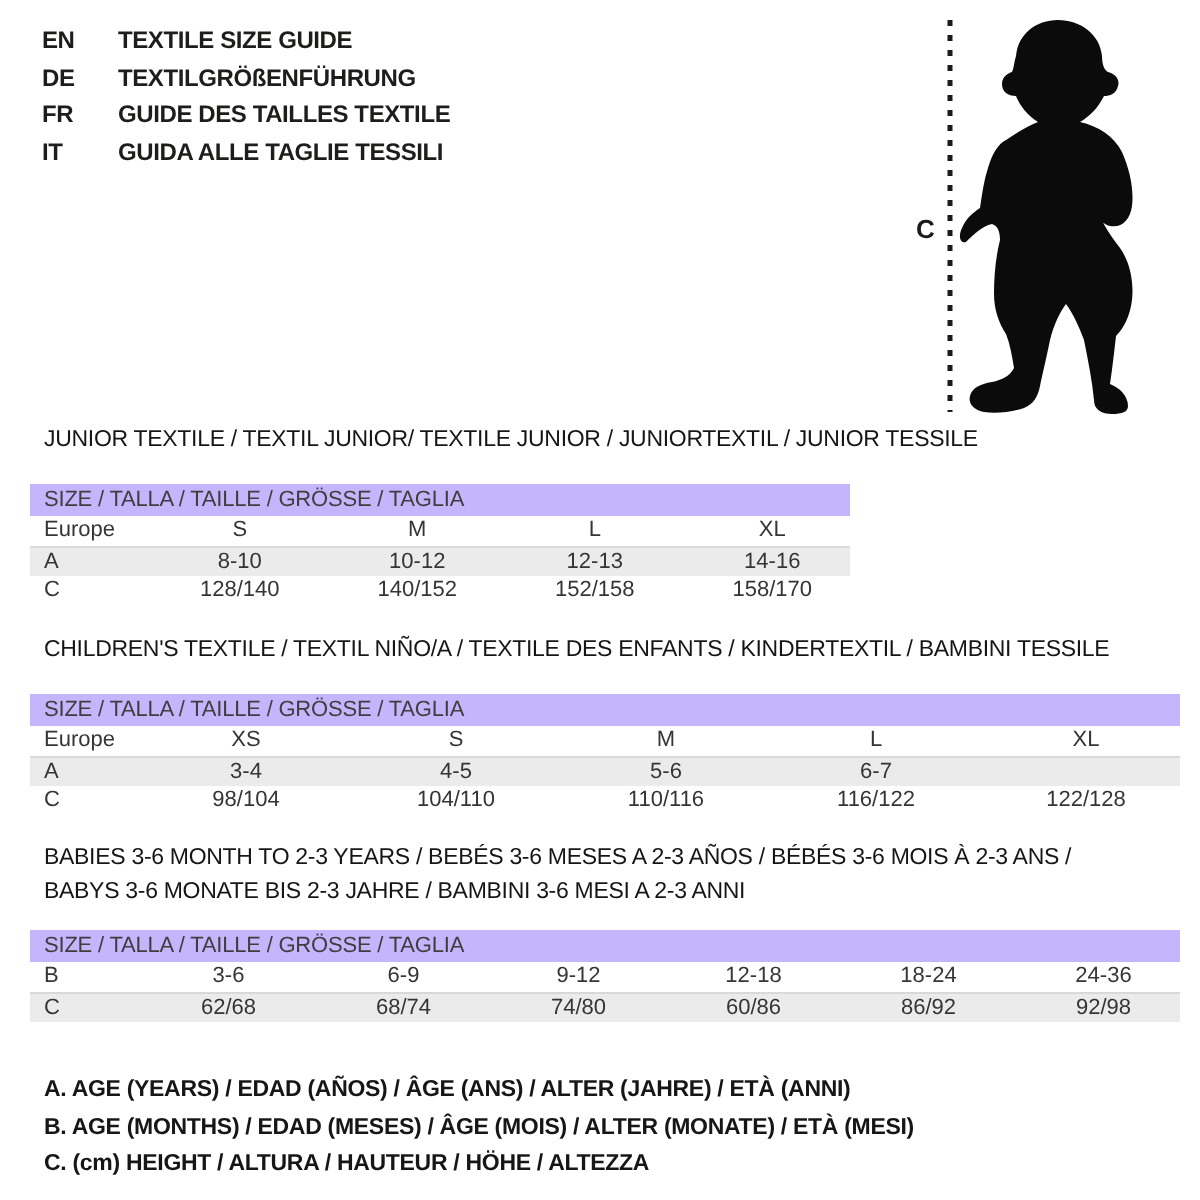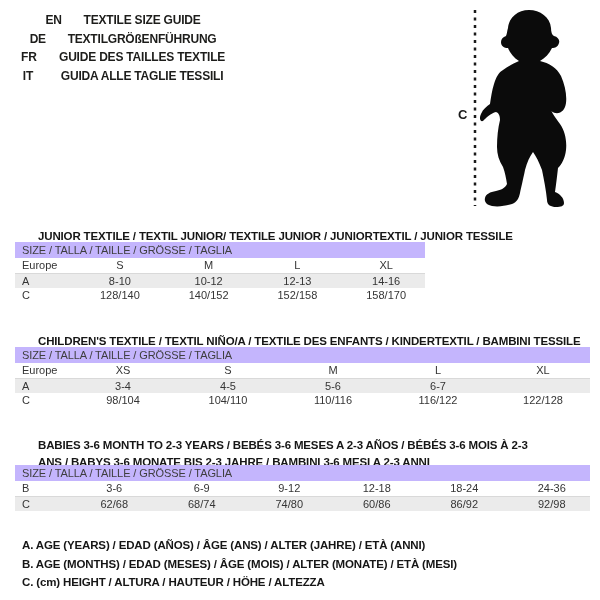--- a/index.html
+++ b/index.html
@@ -3,29 +3,29 @@
 <meta charset="utf-8">
 <style>
   html,body{margin:0;padding:0;}
   body{
     width:600px;height:600px;position:relative;background:#ffffff;
     font-family:"Liberation Sans","DejaVu Sans",sans-serif;
     color:#1d1d1b;overflow:hidden;
   }
   
   .lang-block{position:absolute;left:21px;top:11px;}
-  .lang-row{display:flex;height:18.5px;align-items:center;justify-content:center;}
+  .lang-row{display:flex;height:18.5px;align-items:center;}
   .lang-code{width:38px;font-size:12px;font-weight:bold;letter-spacing:-0.2px;}
   .lang-title{font-size:12px;font-weight:bold;letter-spacing:-0.2px;}
   
   .figure-svg{position:absolute;left:440px;top:0;}
   
   .tbl-title{
-    position:absolute;left:22px;margin:16px;
-    font-size:11.5px;font-weight:bold;letter-spacing:-0.15px;line-height:17px;
+    position:absolute;left:22px;margin:0;
+    font-size:11.5px;font-weight:normal;letter-spacing:-0.15px;line-height:17px;
     color:#161616;
   }
   #junior-title{top:212px;width:560px;}
   #children-title{top:317px;width:575px;}
   #babies-title{top:421px;width:515px;}
   
   .size-table{position:absolute;left:15px;}
   #junior-table{top:242px;width:410px;}
   #children-table{top:347px;width:575px;}
   #babies-table{top:465px;width:575px;}

